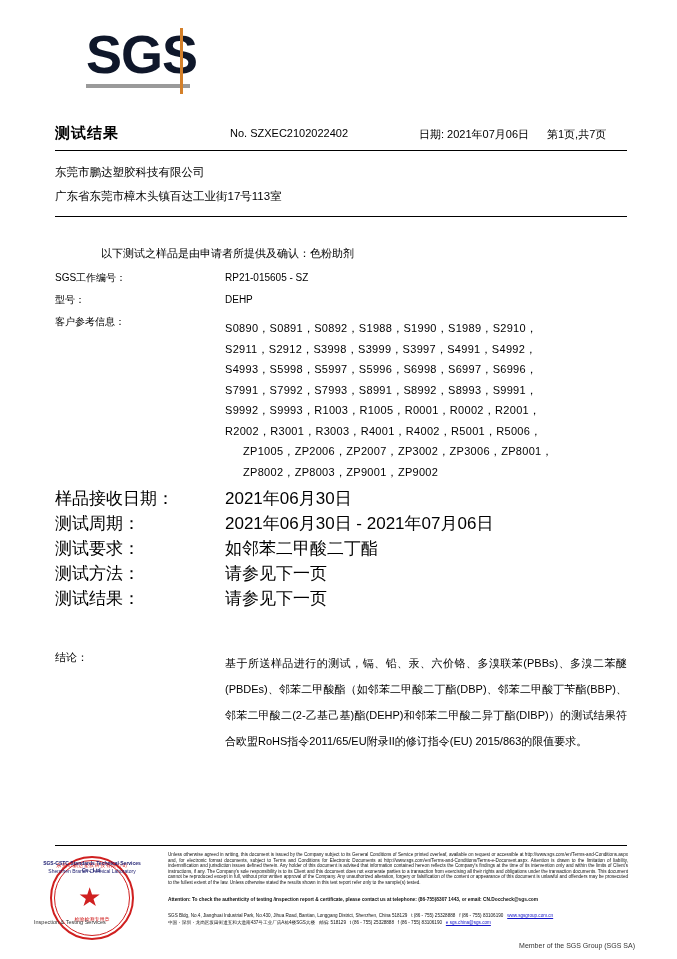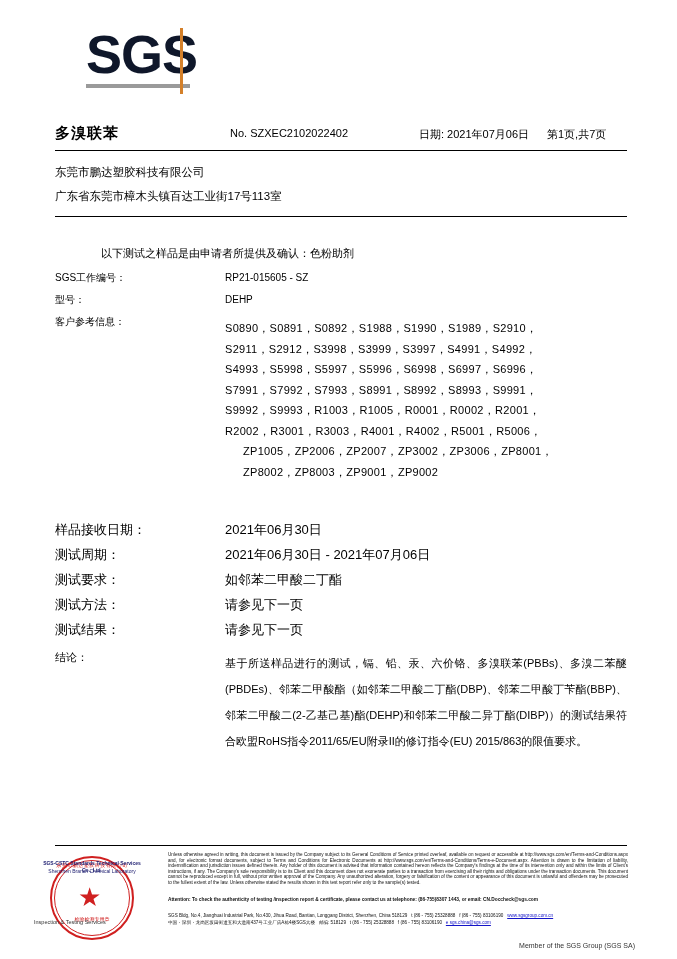--- a/index.html
+++ b/index.html
@@ -142,23 +142,23 @@
   }
   .ref-line {
     line-height: 20.5px;
     white-space: nowrap;
   }
   .ref-line.indent { padding-left: 18px; }
 
   .lower-fields {
     position: absolute;
     left: 55px;
-    top: 522px;
+    top: 491px;
     width: 572px;
-    font-size: 13px;
+    font-size: 17px;
   }
   .lower-fields .field-row { margin-bottom: 10px; }
 
   .conclusion-row {
     position: absolute;
     left: 55px;
     top: 650px;
     width: 572px;
     font-size: 11px;
     display: flex;
@@ -297,21 +297,21 @@
 </head>
 <body>
 
 <div class="logo-block">
   <div class="logo-text">SGS</div>
   <div class="logo-underline"></div>
 </div>
 <div class="logo-bar"></div>
 
 <div class="title-row">
-  <div class="doc-title">多溴联苯</div>
+  <div class="doc-title">测试结果</div>
   <div class="doc-no">No. SZXEC2102022402</div>
   <div class="doc-date">日期: 2021年07月06日</div>
   <div class="doc-page">第1页,共7页</div>
 </div>
 <div class="rule rule-top"></div>
 
 <div class="company company-name">东莞市鹏达塑胶科技有限公司</div>
 <div class="company company-addr">广东省东莞市樟木头镇百达工业街17号113室</div>
 <div class="rule rule-mid"></div>
 

